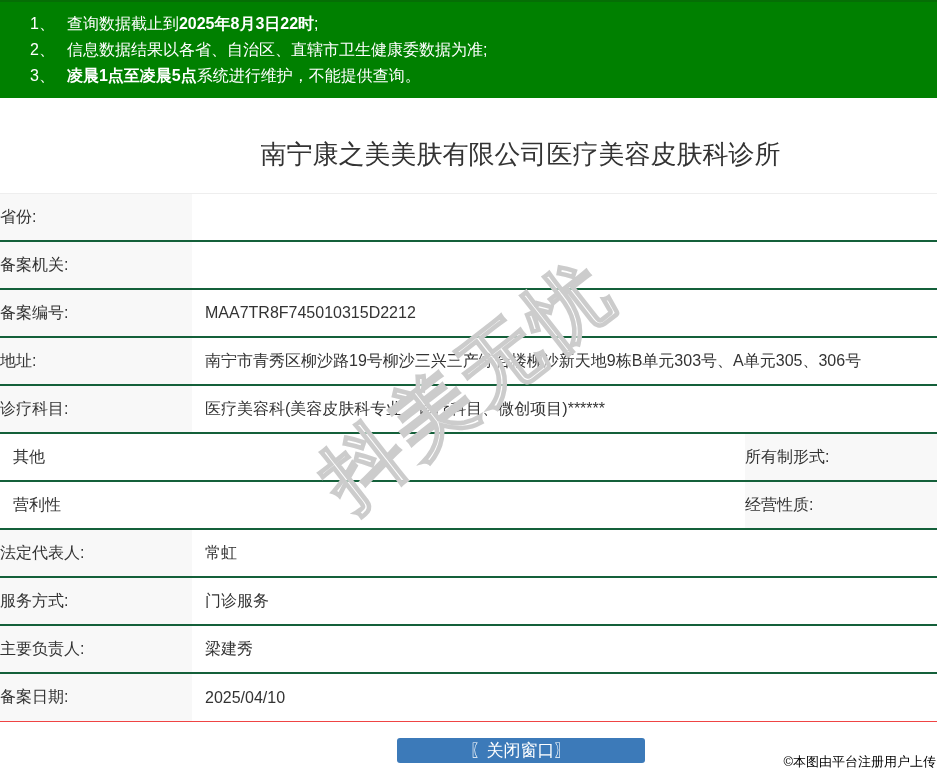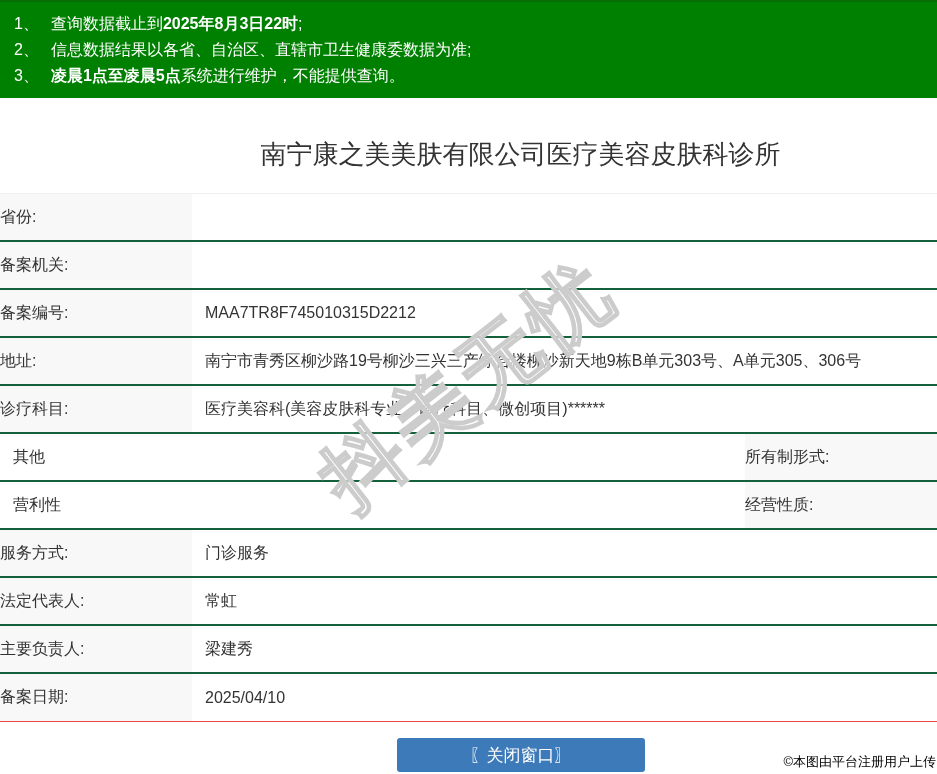--- a/index.html
+++ b/index.html
@@ -14,21 +14,21 @@
 
   
   .banner {
     width: 100%; height: 98px;
     background: #008000;
     border-top: 2px solid #056e05;
     padding-top: 9px;
     color: #fff;
   }
   .notice-line {
-    padding-left: 14px;
+    padding-left: 30px;
     line-height: 26px;
     font-size: 16px;
     white-space: nowrap;
   }
   .notice-line .num { margin-right: 12px; }
   .notice-line .b { font-weight: bold; }
 
   
   .title {
     padding: 36px 0 19px 104px;
@@ -71,21 +71,21 @@
     z-index: 5;
   }
 
   
   .footer {
     margin-top: 16px;
     text-align: center;
     padding-left: 104px;
   }
   .close-btn {
-    width: 248px; height: 34px;
+    width: 248px; height: 25px;
     background: #3c7ab9;
     border: none;
     border-radius: 3px;
     color: #fff;
     font-size: 17px;
     font-family: "Liberation Sans", "DejaVu Sans", sans-serif;
     cursor: pointer;
   }
   .caption {
     position: absolute;
@@ -139,26 +139,26 @@
   </div>
   <div class="row">
     <div class="cell value">其他</div>
     <div class="cell label">所有制形式:</div>
   </div>
   <div class="row">
     <div class="cell value">营利性</div>
     <div class="cell label">经营性质:</div>
   </div>
   <div class="row">
+    <div class="cell label">法定代表人:</div>
+    <div class="cell value">常虹</div>
+  </div>
+  <div class="row">
     <div class="cell label">服务方式:</div>
     <div class="cell value">门诊服务</div>
-  </div>
-  <div class="row">
-    <div class="cell label">法定代表人:</div>
-    <div class="cell value">常虹</div>
   </div>
   <div class="row">
     <div class="cell label">主要负责人:</div>
     <div class="cell value">梁建秀</div>
   </div>
   <div class="row">
     <div class="cell label">备案日期:</div>
     <div class="cell value">2025/04/10</div>
   </div>
 </div>

